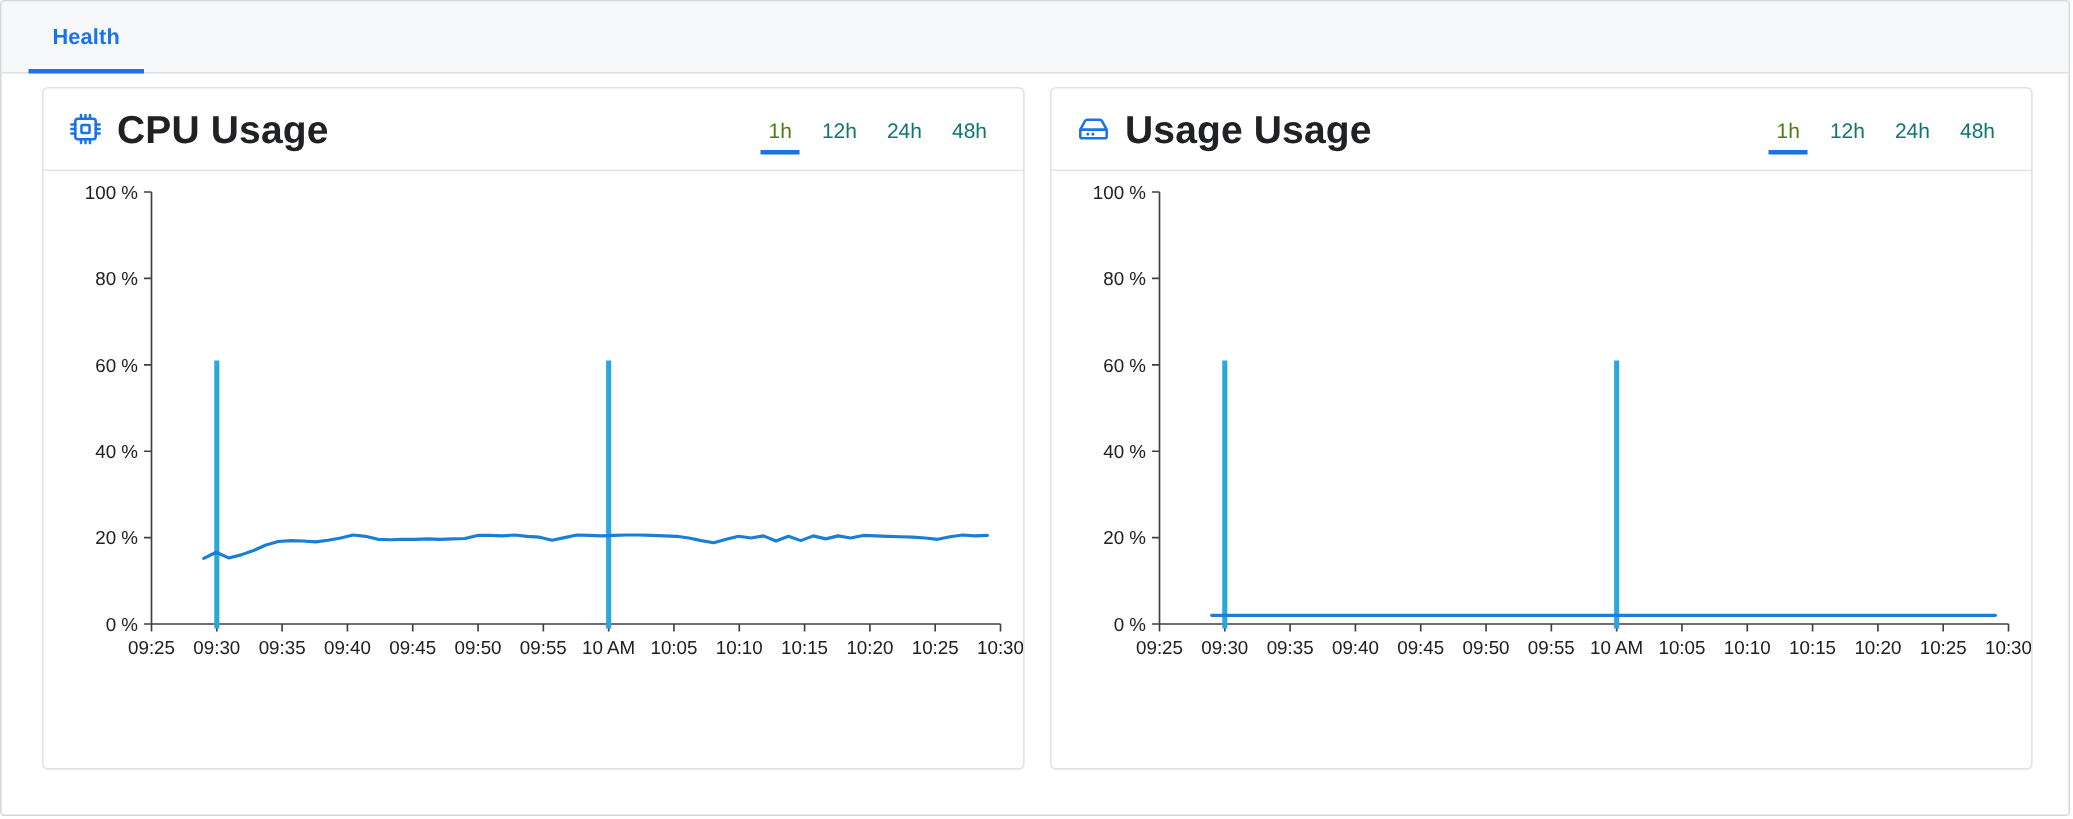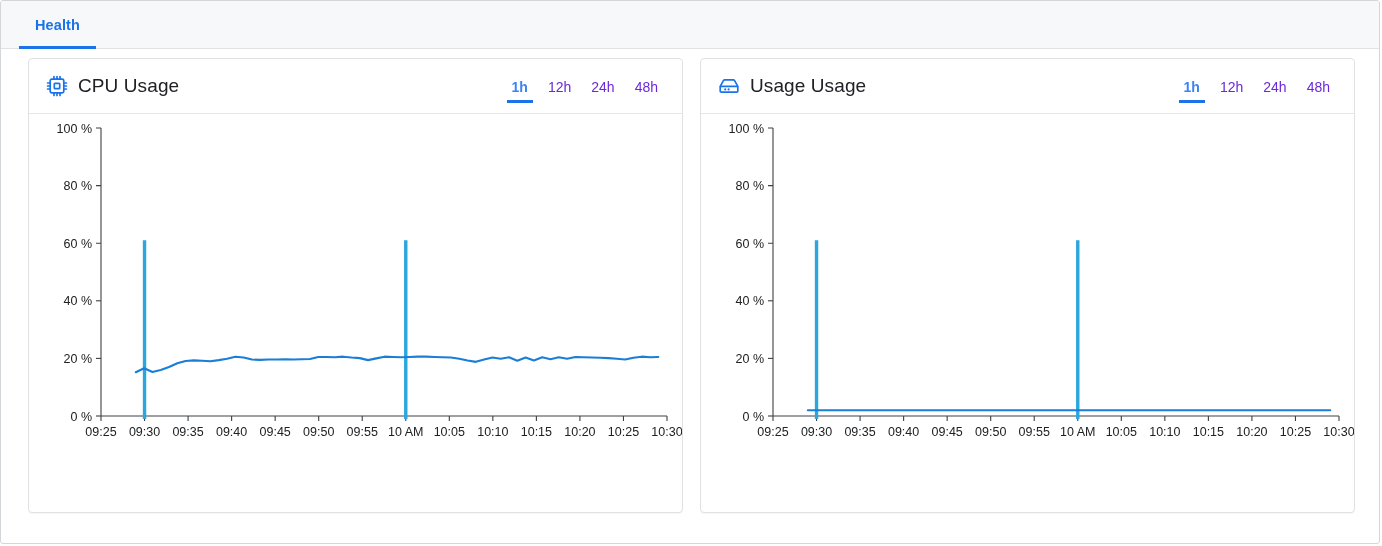--- a/index.html
+++ b/index.html
@@ -82,43 +82,43 @@
     border-bottom: 1px solid #e4e6e8;
     position: relative;
   }
   .card-icon {
     width: 24px; height: 24px;
     margin-right: 9px;
     display: block;
     flex: 0 0 auto;
   }
   .card-title {
-    font-size: 19px;
+    font-size: 26px;
     color: #202124;
-    font-weight: 400;
+    font-weight: 700;
     letter-spacing: .1px;
     white-space: nowrap;
   }
   .range-group {
     margin-left: auto;
     display: flex;
     align-items: center;
     gap: 16px;
     position: relative;
     top: 5px;
   }
   .range {
     position: relative;
     font-size: 14px;
-    color: #6d28d9;
+    color: #0f766e;
     padding: 0 2px 9px 2px;
     cursor: pointer;
     line-height: 1;
   }
-  .range.active { color: #3b82f6; font-weight: bold; }
+  .range.active { color: #4d7c0f; }
   .range.active::after {
     content: "";
     position: absolute;
     left: -3px; right: -3px; bottom: 0;
     height: 2.5px;
     background: #1a73e8;
   }
 
   .chart-wrap {
     position: relative;

